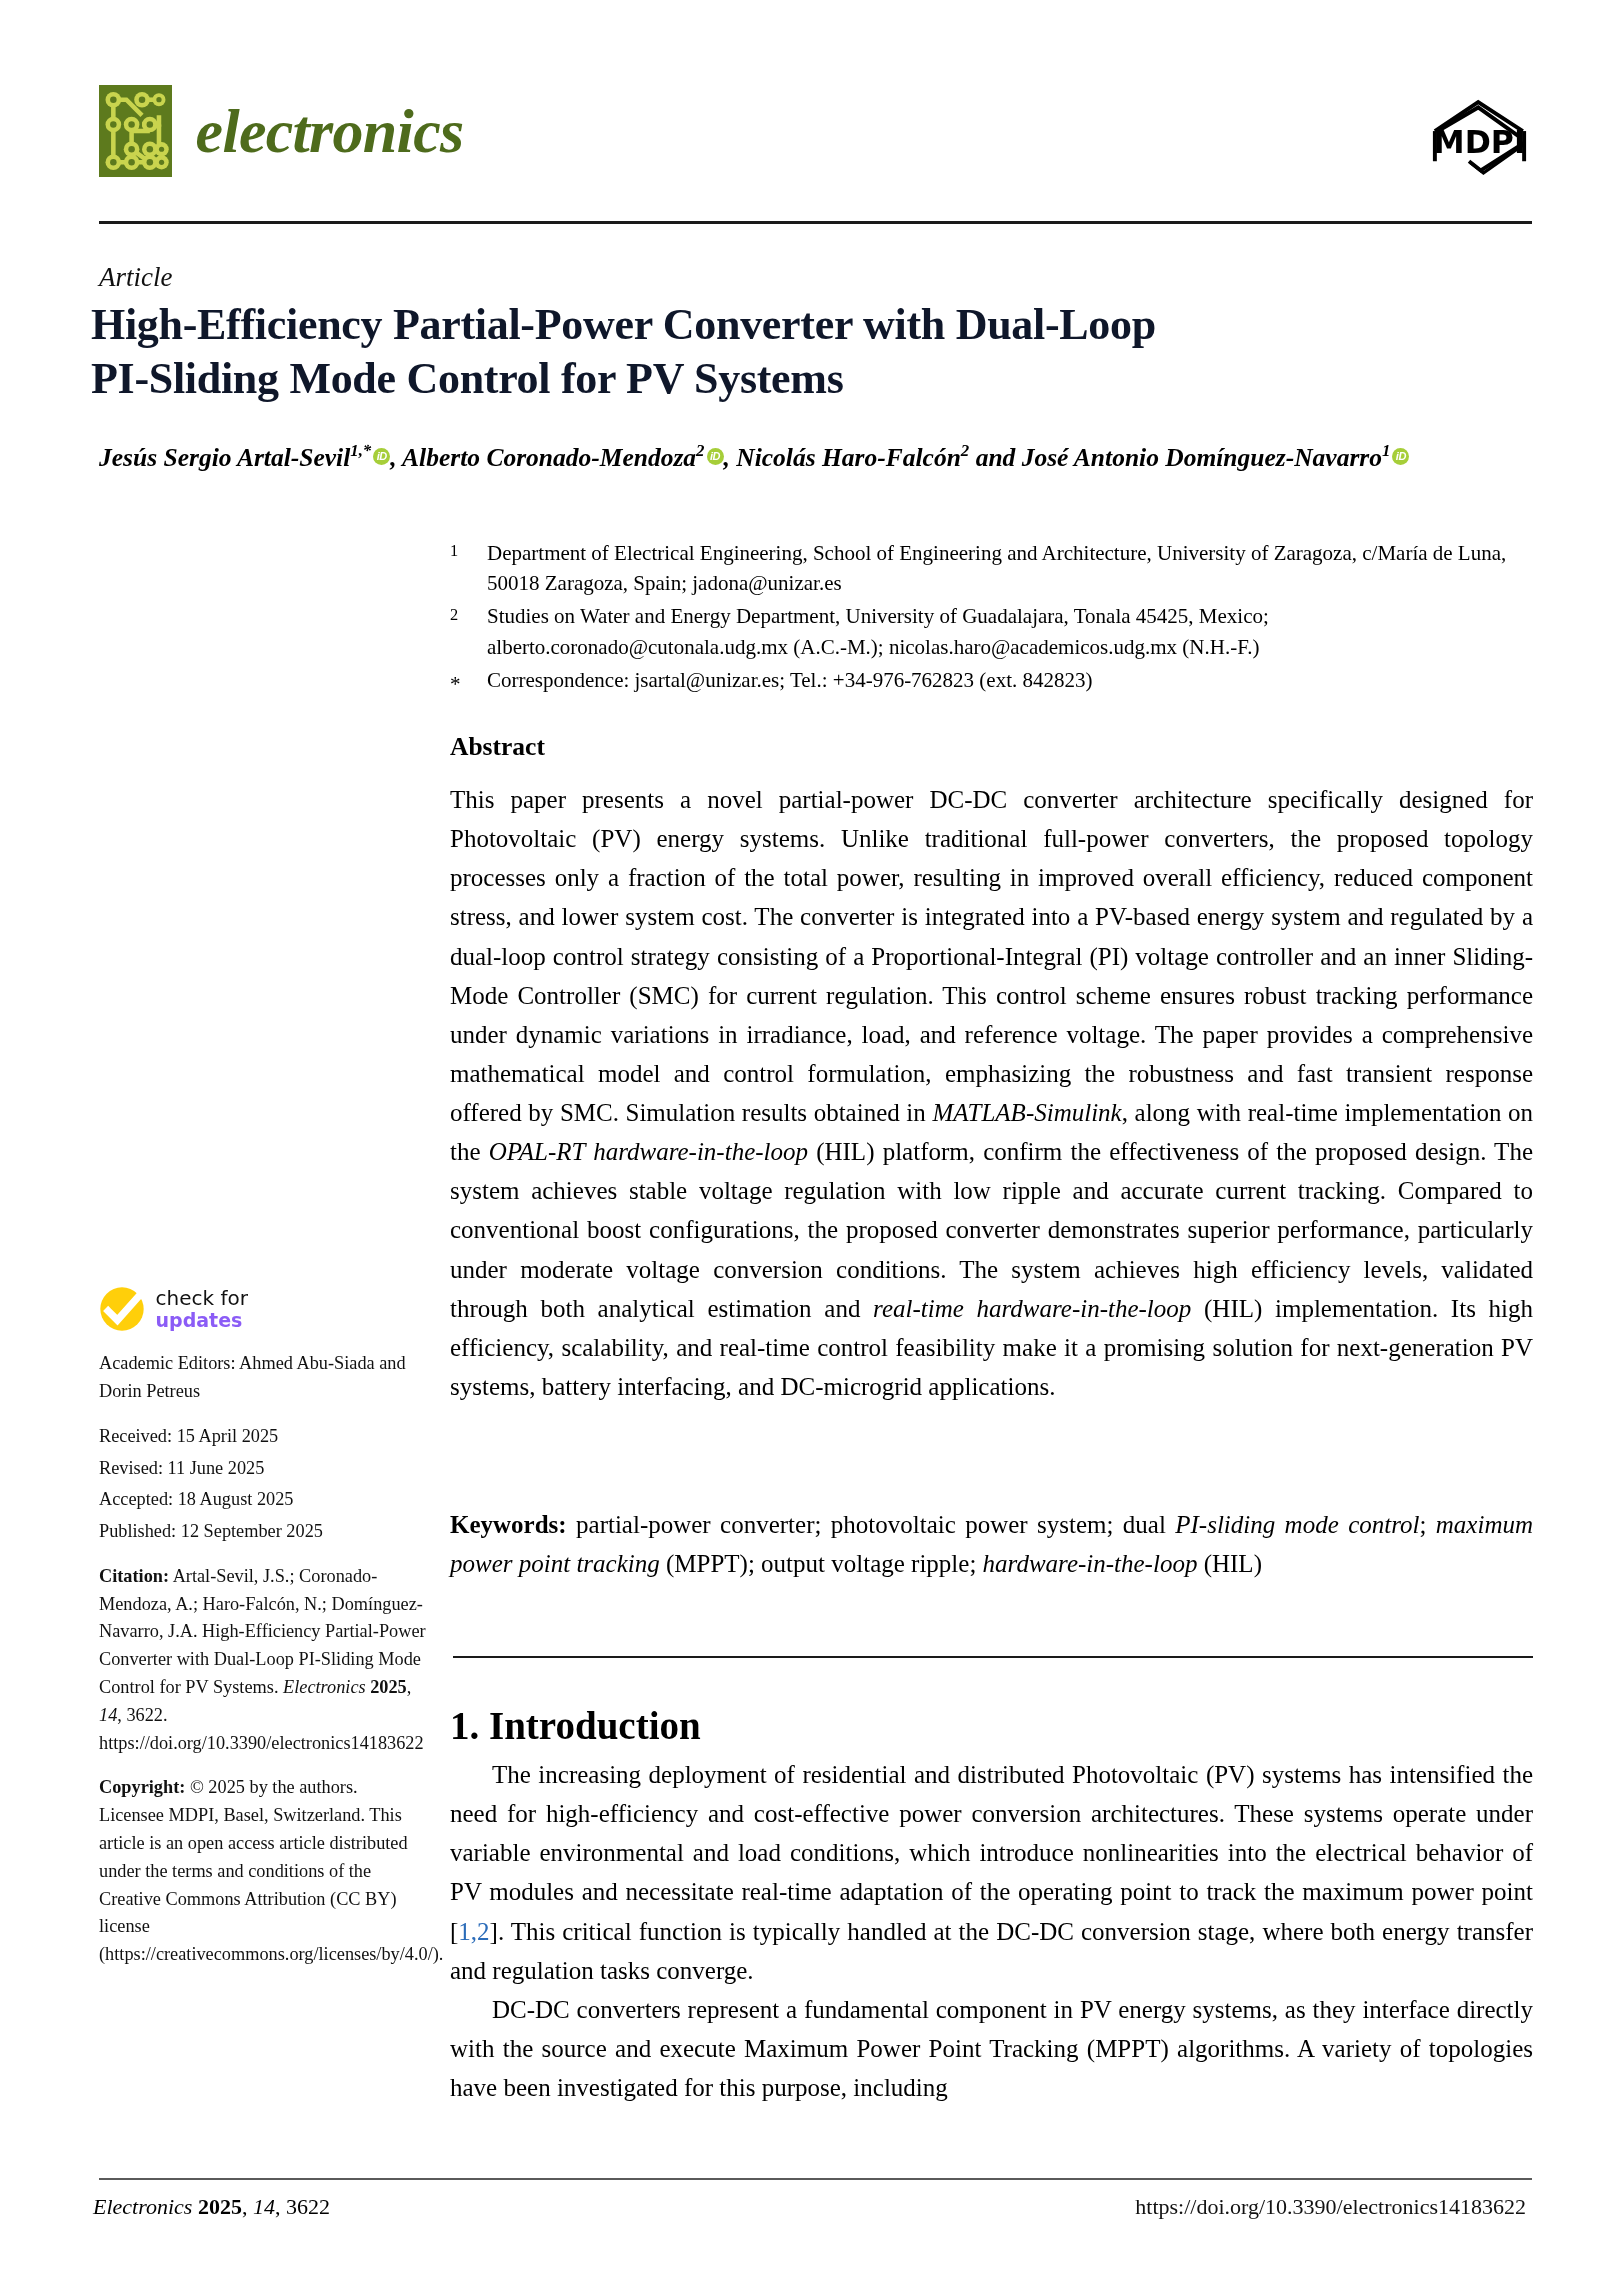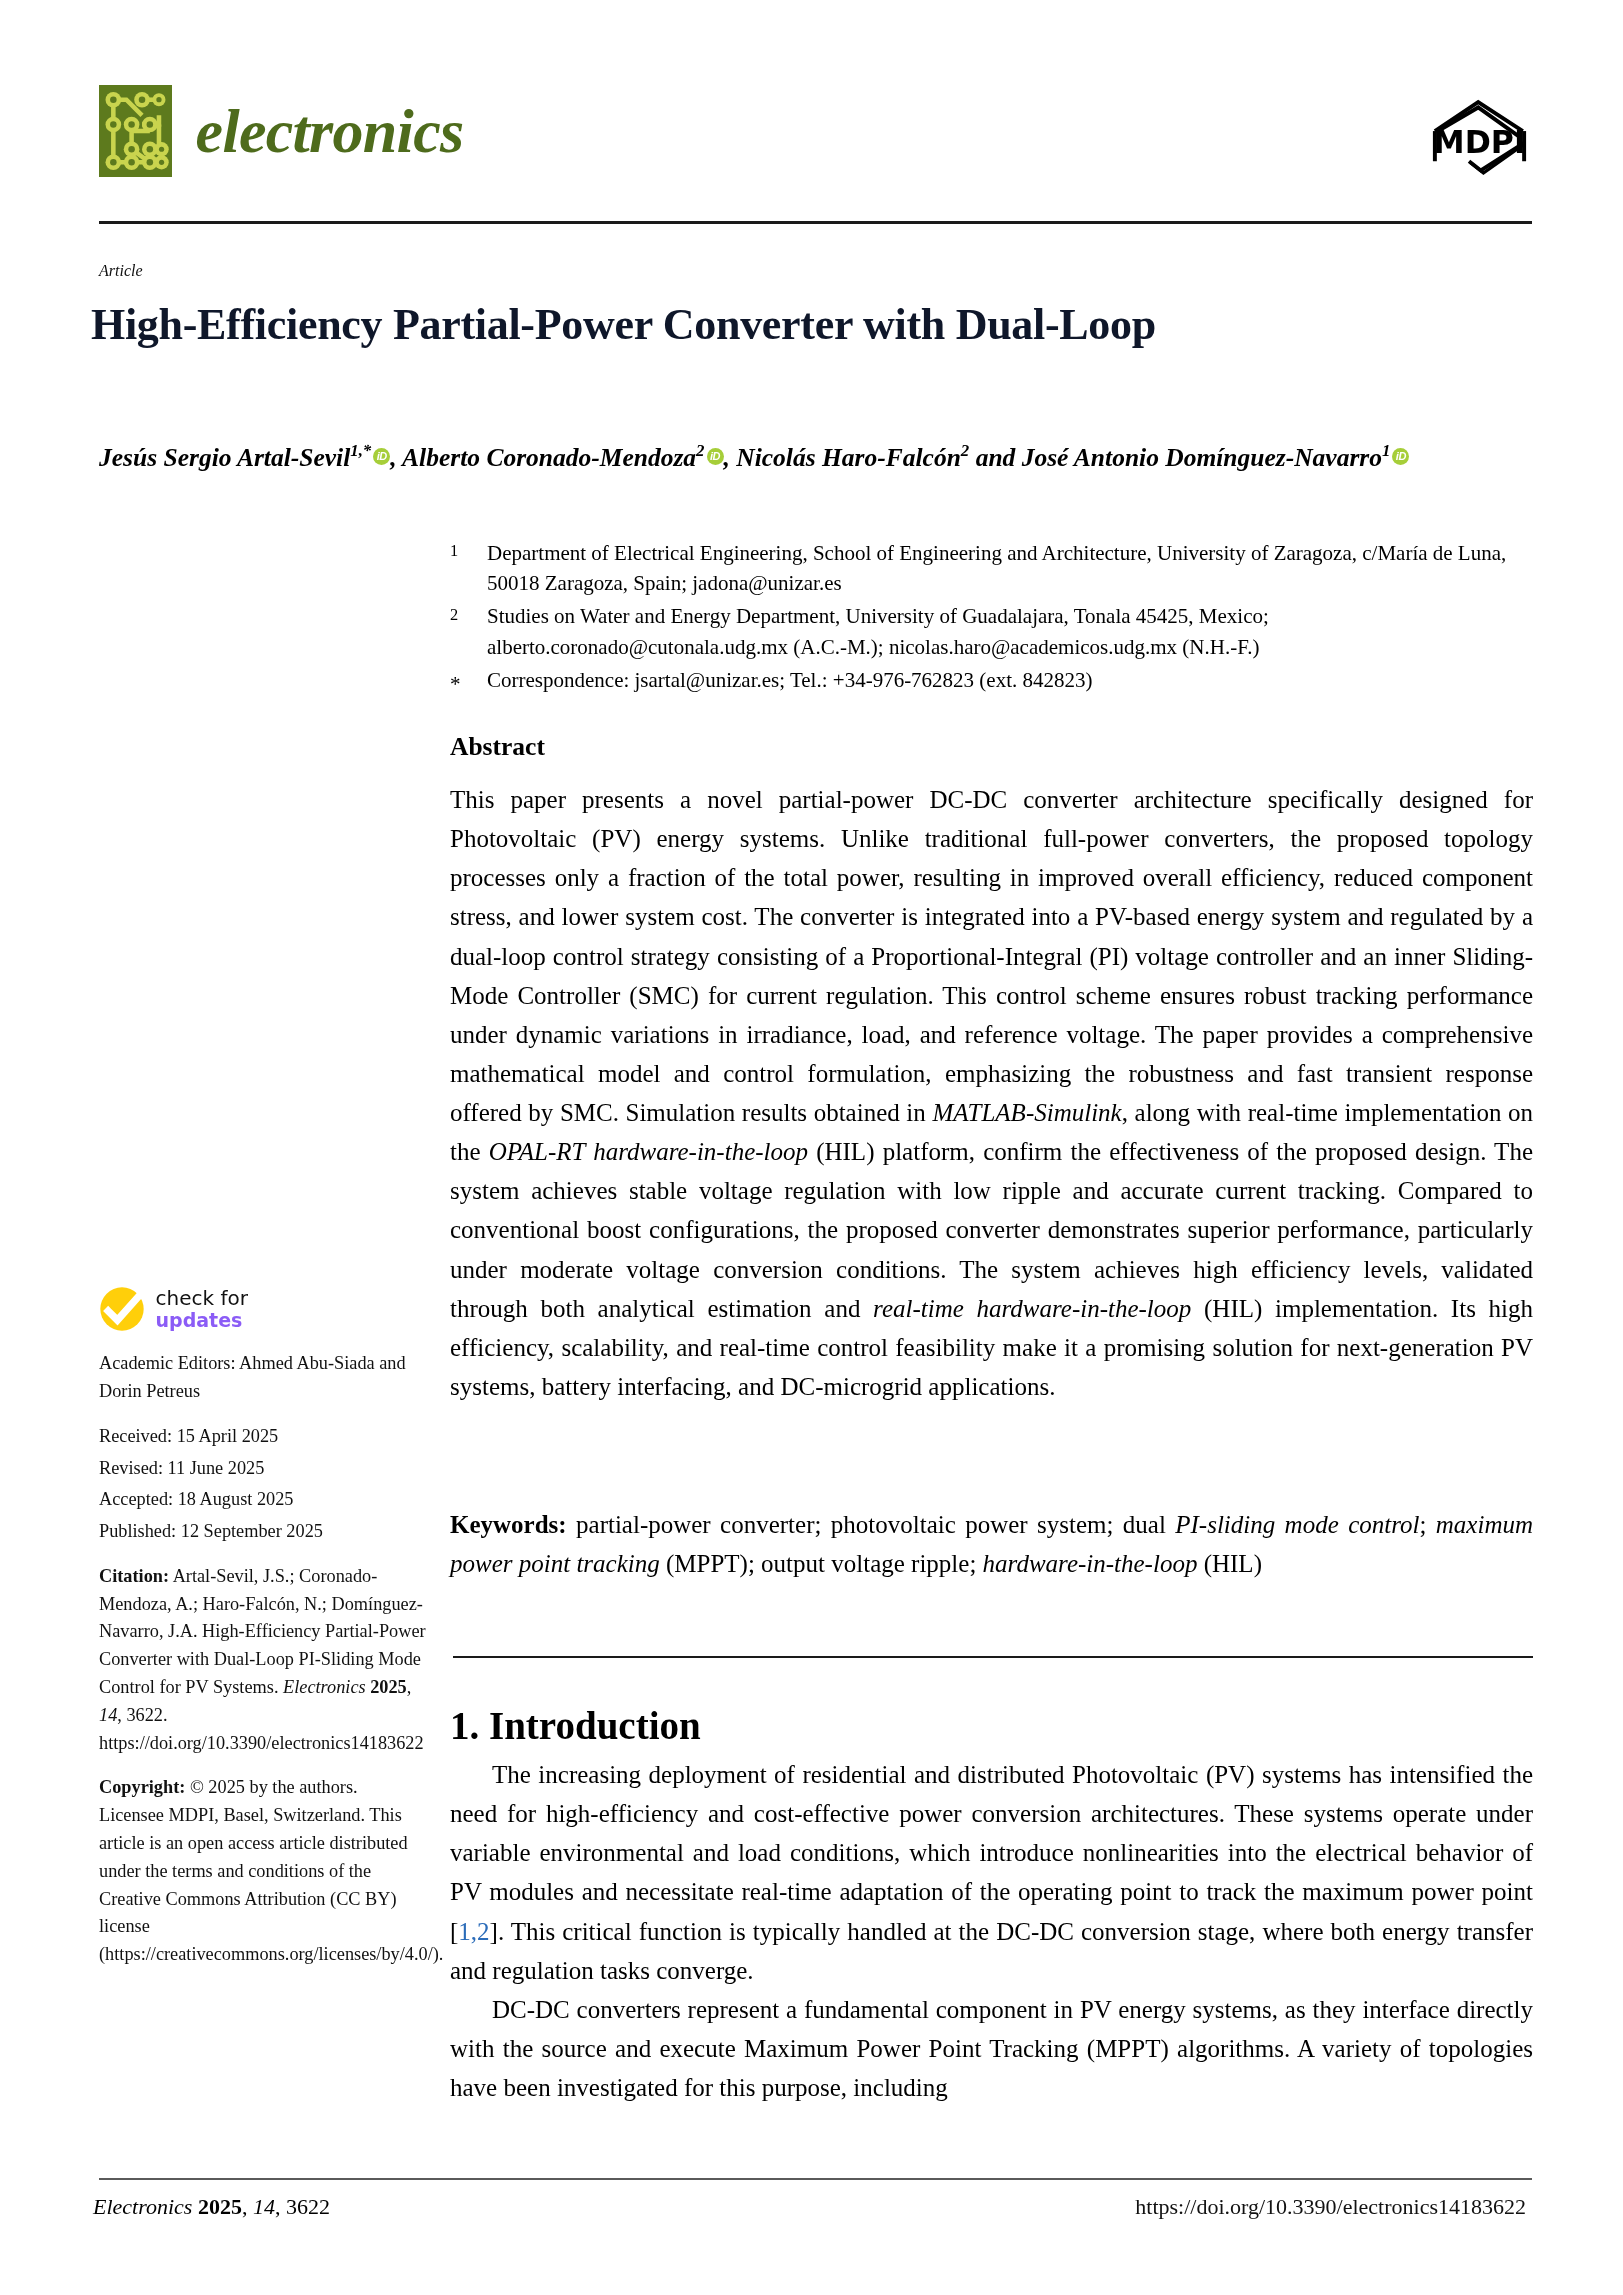--- a/index.html
+++ b/index.html
@@ -71,21 +71,21 @@
     height: 0;
     border-top: 3.3px solid #1a1a1a;
   }
 
   
   .article-type {
     position: absolute;
     left: 99px;
     top: 262px;
     font-style: italic;
-    font-size: 16px;
+    font-size: 27px;
     color: #111;
   }
   .title {
     position: absolute;
     left: 91px;
     top: 298px;
     width: 1309px;
     font-weight: 700;
     font-size: 44px;
     line-height: 1.22;
@@ -338,20 +338,21 @@
         <text x="80" y="92" font-family="DejaVu Sans, Liberation Sans, sans-serif" font-size="48" font-weight="700" text-anchor="middle" fill="#000000">MDPI</text>
       </svg>
     </div>
   </div>
   <div class="header-rule"></div>
 
   <div class="article-type">Article</div>
 
   <div class="title">
     <div>High-Efficiency Partial-Power Converter with Dual-Loop</div>
+    <div>PI-Sliding Mode Control for PV Systems</div>
   </div>
 
   <div class="authors" id="author-list"><span>Jesús Sergio Artal-Sevil</span><span class="sup">1,*</span><span class="orcid">iD</span>, <span>Alberto Coronado-Mendoza</span><span class="sup">2</span><span class="orcid">iD</span>, <span>Nicolás Haro-Falcón</span><span class="sup">2</span> and <span>José Antonio Domínguez-Navarro</span><span class="sup">1</span><span class="orcid">iD</span></div>
 
   <div class="affils" id="affils">
       <div class="affil-row">
         <div class="affil-marker">1</div>
         <div class="affil-text">Department of Electrical Engineering, School of Engineering and Architecture, University of Zaragoza, c/María de Luna, 50018 Zaragoza, Spain; jadona@unizar.es</div>
       </div>
       <div class="affil-row">

